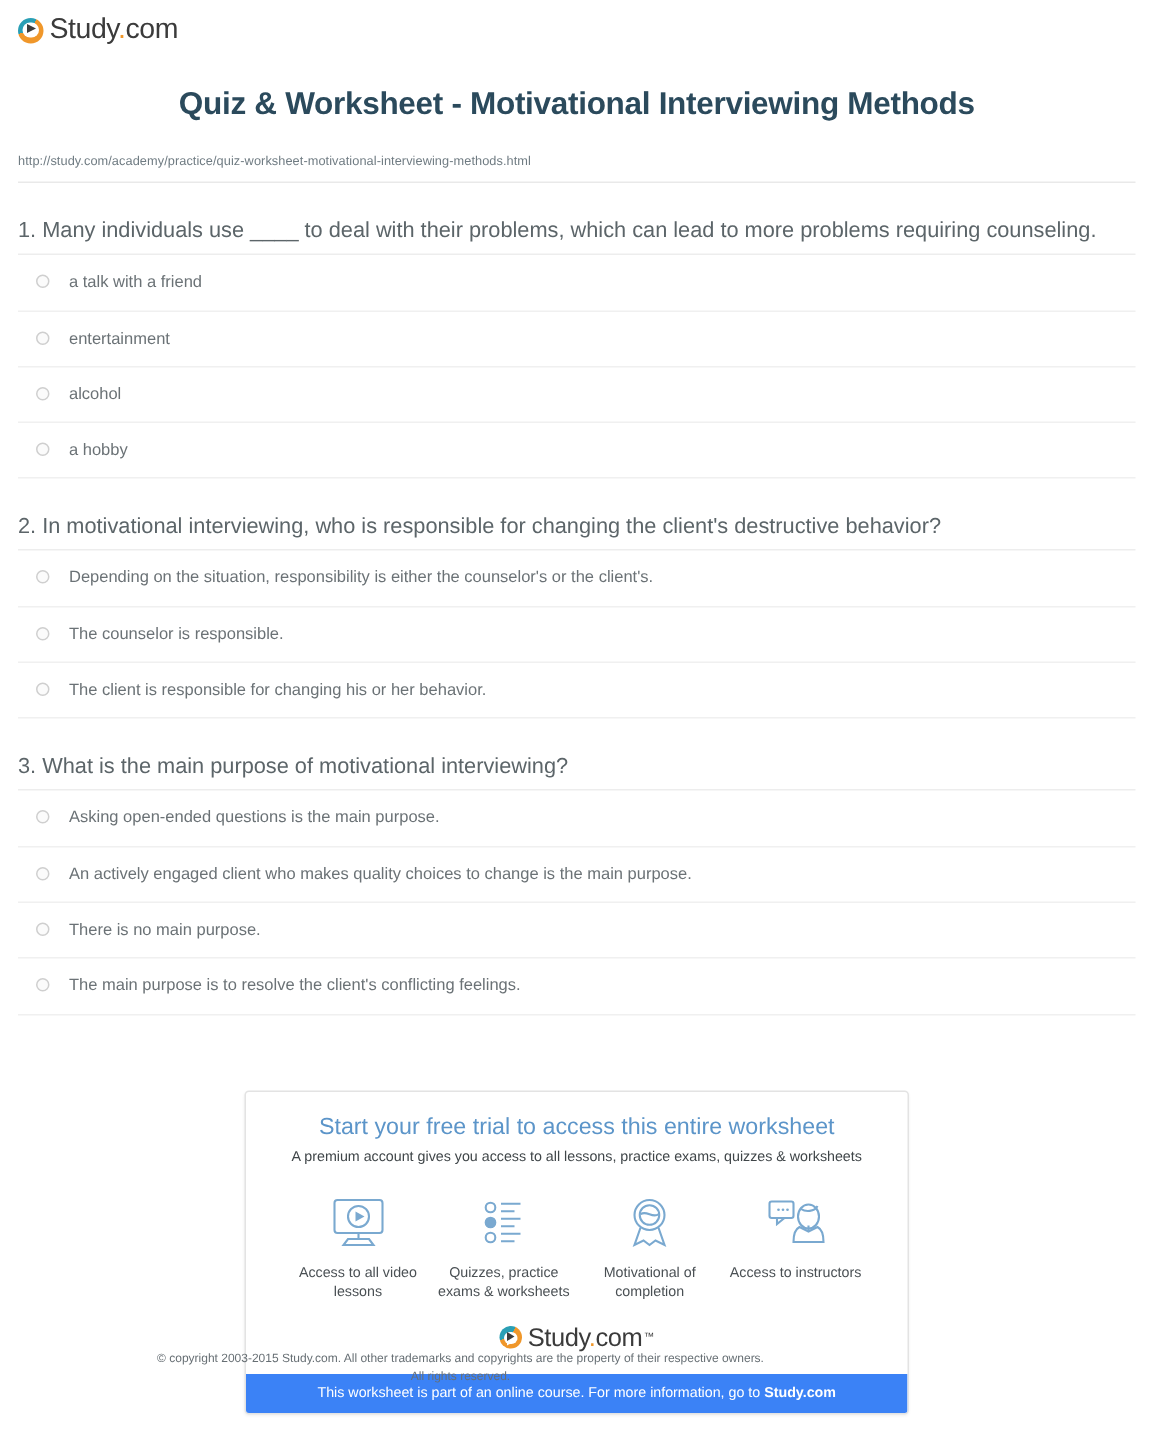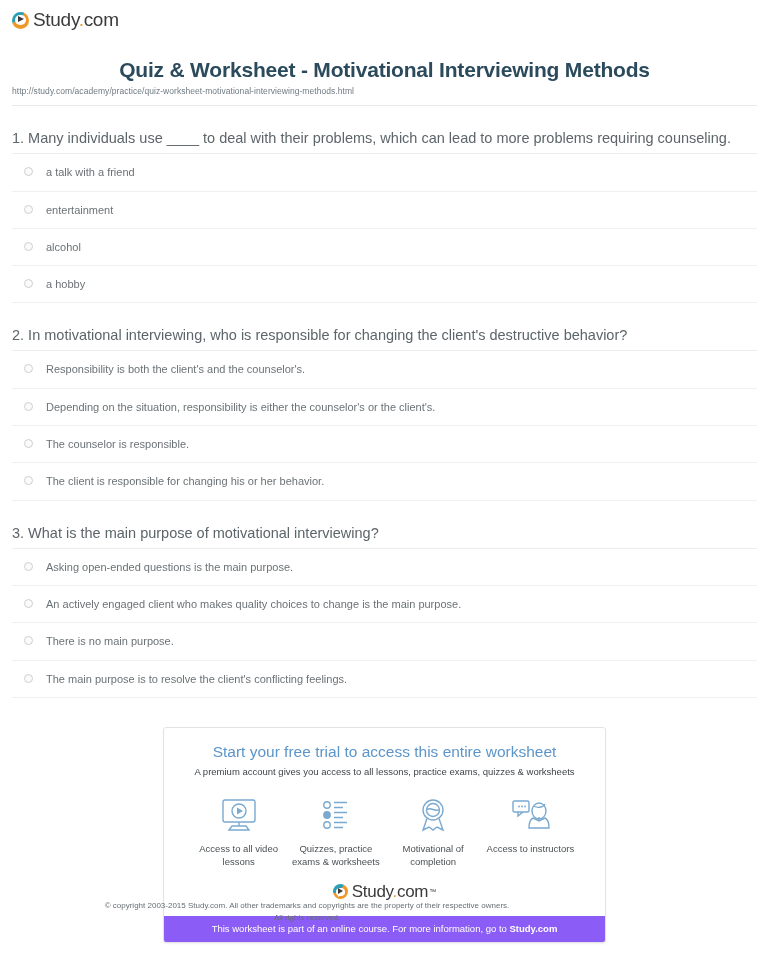--- a/index.html
+++ b/index.html
@@ -44,21 +44,21 @@
   }
   .brand-text .dot { color: #f0972a; }
 
   
   .titlewrap { padding: 26px 12px 0 12px; }
   h1.title {
     margin: 0; font-size: 21px; font-weight: bold;
     color: #2b4a5c; letter-spacing: -0.2px; line-height: 1.2; text-align: center;
   }
   .url {
-    margin-top: 4px; font-size: 8.5px; color: #6f7b82;
+    margin-top: 20px; font-size: 8.5px; color: #6f7b82;
     letter-spacing: 0.05px;
   }
   .rule {
     margin: 9px 12px 0 12px; height: 1px; background: #e9e9e9;
   }
 
   
   .qblock { padding: 0 12px; }
   .question {
     font-size: 14.5px; color: #5c6569; line-height: 1.45;
@@ -108,21 +108,21 @@
     padding: 2px 0 14px 0;
   }
   .promo-logo .brand-text { font-size: 17px; }
   .promo-logo .brand-mark { width: 15px; height: 15px; }
   .promo-logo .brand-mark .tri {
     left: 5.6px; top: 4.0px;
     border-left-width: 5.3px; border-top-width: 3.2px; border-bottom-width: 3.2px;
   }
   .promo-logo .sup { font-size: 7px; color: #3b3b3b; vertical-align: super; margin-left: 1px; }
   .promo-bar {
-    background: #8b5cf6; color: #ffffff;
+    background: #3b82f6; color: #ffffff;
     font-size: 9.5px; text-align: center;
     padding: 7px 4px 8px 4px;
   }
   .promo-bar b { font-weight: bold; }
 
   
   .footer {
     position: absolute; left: 0; top: 900px; width: 614px;
     text-align: center; font-size: 8px; color: #676f74; line-height: 1.45;
   }
@@ -159,24 +159,20 @@
       <div class="option">
         <span class="radio"></span>
         <span class="option-label">alcohol</span>
       </div>
       <div class="option">
         <span class="radio"></span>
         <span class="option-label">a hobby</span>
       </div>
       <div class="question">2. In motivational interviewing, who is responsible for changing the client's destructive behavior?</div>
       <div class="q-sep"></div>
-      <div class="option">
-        <span class="radio"></span>
-        <span class="option-label">Responsibility is both the client's and the counselor's.</span>
-      </div>
       <div class="option">
         <span class="radio"></span>
         <span class="option-label">Depending on the situation, responsibility is either the counselor's or the client's.</span>
       </div>
       <div class="option">
         <span class="radio"></span>
         <span class="option-label">The counselor is responsible.</span>
       </div>
       <div class="option">
         <span class="radio"></span>

